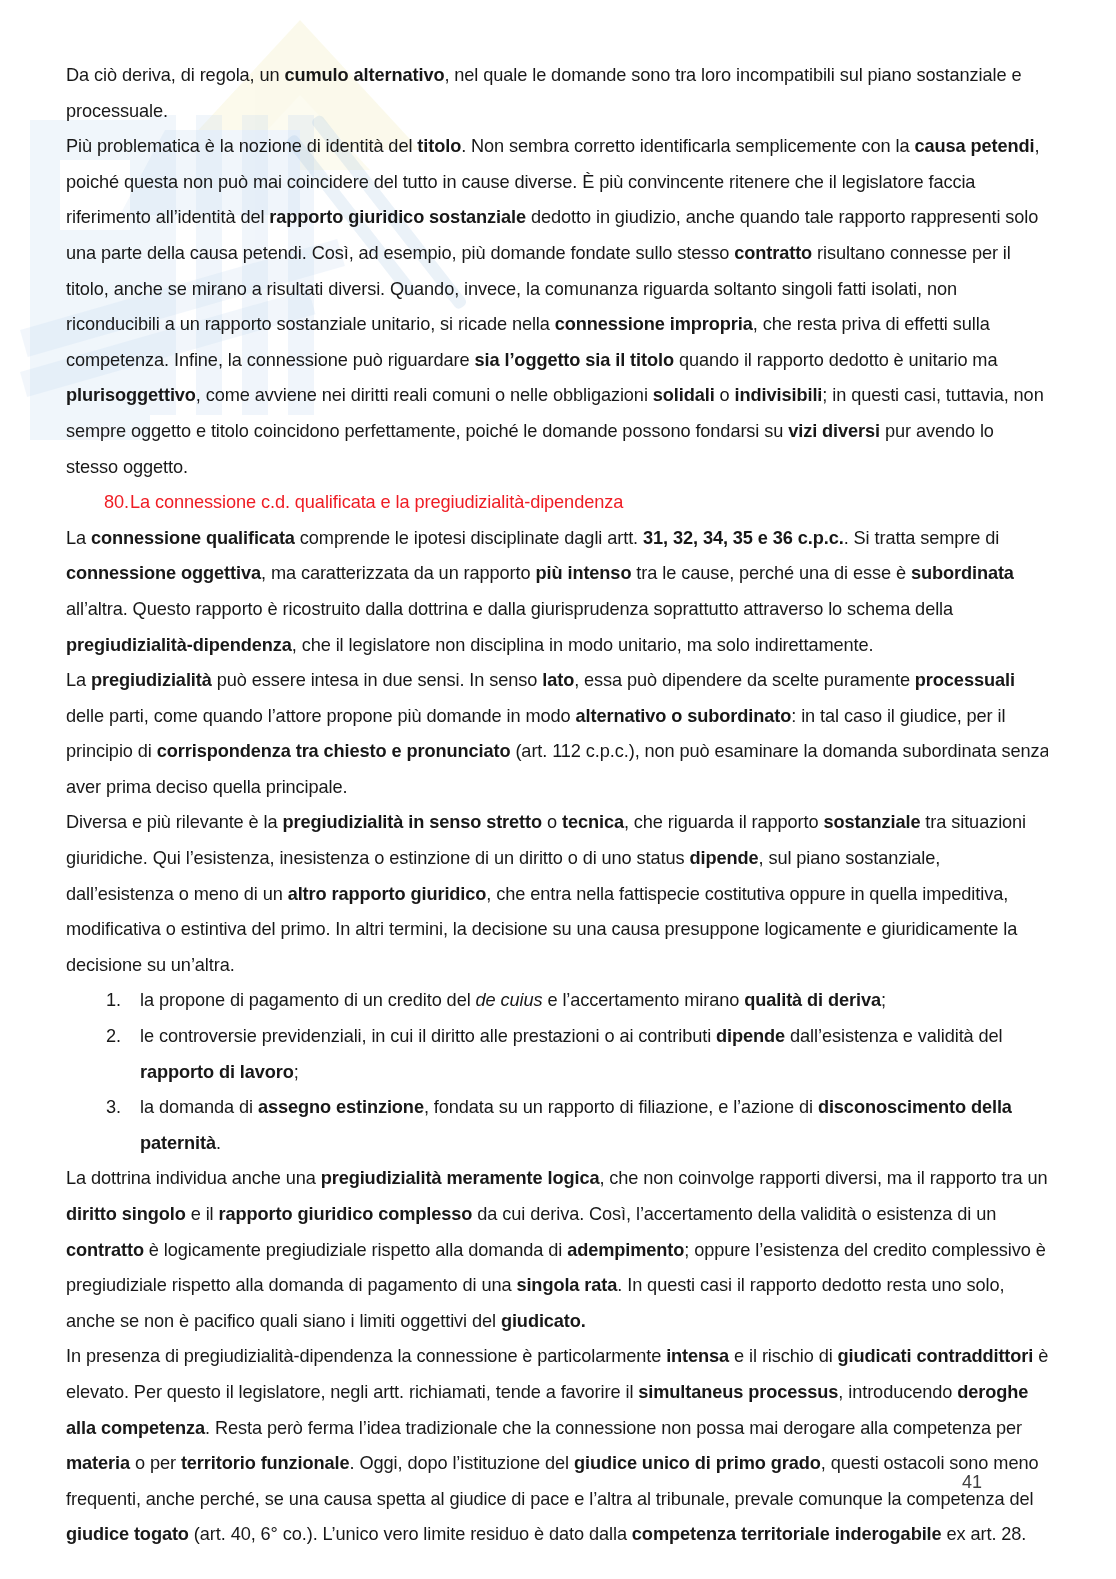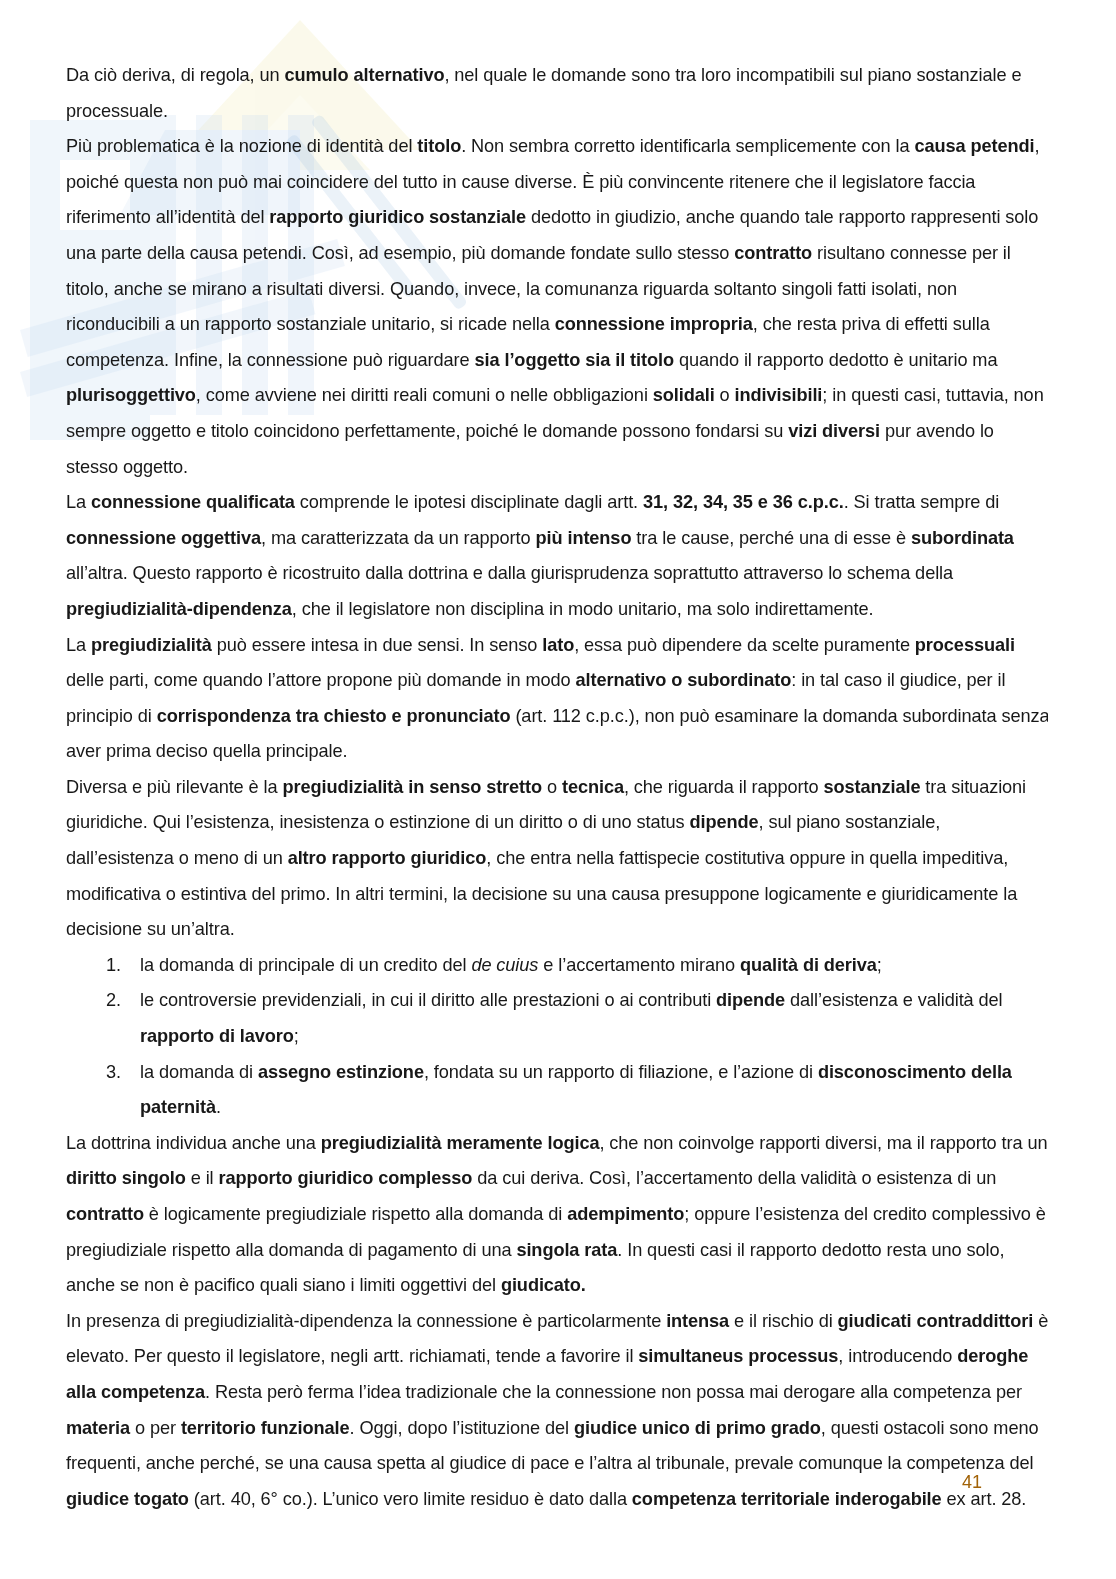--- a/index.html
+++ b/index.html
@@ -91,21 +91,21 @@
 
   b, strong { font-weight: 700; }
   i, em { }
 
   .pagenum {
     position: absolute;
     right: 66px;
     top: 1471px;
     font-size: 18px;
     line-height: 22px;
-    color: #a16207;
+    color: #404040;
     z-index: 2;
     font-family: "Liberation Sans", sans-serif;
   }
 </style>
 </head>
 <body>
 
 <div class="page">
 
   <div class="watermark">
@@ -132,25 +132,26 @@
       <g opacity="0.20" fill="#9dbfe0" transform="rotate(52 300 250)">
         <rect x="205" y="150" width="240" height="13" rx="5"></rect>
         <rect x="205" y="182" width="200" height="13" rx="5"></rect>
       </g>
     </svg>
   </div>
 
   <div class="content">
       <p class="para"><span>Da ciò deriva, di regola, un </span><span><b>cumulo alternativo</b></span><span>, nel quale le domande sono tra loro incompatibili sul piano sostanziale e processuale.</span></p>
       <p class="para"><span>Più problematica è la nozione di identità del </span><span><b>titolo</b></span><span>. Non sembra corretto identificarla semplicemente con la </span><span><b>causa petendi</b></span><span>, poiché questa non può mai coincidere del tutto in cause diverse. È più convincente ritenere che il legislatore faccia riferimento all’identità del </span><span><b>rapporto giuridico sostanziale</b></span><span> dedotto in giudizio, anche quando tale rapporto rappresenti solo una parte della causa petendi. Così, ad esempio, più domande fondate sullo stesso </span><span><b>contratto</b></span><span> risultano connesse per il titolo, anche se mirano a risultati diversi. Quando, invece, la comunanza riguarda soltanto singoli fatti isolati, non riconducibili a un rapporto sostanziale unitario, si ricade nella </span><span><b>connessione impropria</b></span><span>, che resta priva di effetti sulla competenza. Infine, la connessione può riguardare </span><span><b>sia l’oggetto sia il titolo</b></span><span> quando il rapporto dedotto è unitario ma </span><span><b>plurisoggettivo</b></span><span>, come avviene nei diritti reali comuni o nelle obbligazioni </span><span><b>solidali</b></span><span> o </span><span><b>indivisibili</b></span><span>; in questi casi, tuttavia, non sempre oggetto e titolo coincidono perfettamente, poiché le domande possono fondarsi su </span><span><b>vizi diversi</b></span><span> pur avendo lo stesso oggetto.</span></p>
+      <p class="heading-red"><span class="num">80.</span><span>La connessione c.d. qualificata e la pregiudizialità-dipendenza</span></p>
       <p class="para"><span>La </span><span><b>connessione qualificata</b></span><span> comprende le ipotesi disciplinate dagli artt. </span><span><b>31, 32, 34, 35 e 36 c.p.c.</b></span><span>. Si tratta sempre di </span><span><b>connessione oggettiva</b></span><span>, ma caratterizzata da un rapporto </span><span><b>più intenso</b></span><span> tra le cause, perché una di esse è </span><span><b>subordinata</b></span><span> all’altra. Questo rapporto è ricostruito dalla dottrina e dalla giurisprudenza soprattutto attraverso lo schema della </span><span><b>pregiudizialità-dipendenza</b></span><span>, che il legislatore non disciplina in modo unitario, ma solo indirettamente.</span></p>
       <p class="para"><span>La </span><span><b>pregiudizialità</b></span><span> può essere intesa in due sensi. In senso </span><span><b>lato</b></span><span>, essa può dipendere da scelte puramente </span><span><b>processuali</b></span><span> delle parti, come quando l’attore propone più domande in modo </span><span><b>alternativo o subordinato</b></span><span>: in tal caso il giudice, per il principio di </span><span><b>corrispondenza tra chiesto e pronunciato</b></span><span> (art. 112 c.p.c.), non può esaminare la domanda subordinata senza aver prima deciso quella principale.</span></p>
       <p class="para"><span>Diversa e più rilevante è la </span><span><b>pregiudizialità in senso stretto</b></span><span> o </span><span><b>tecnica</b></span><span>, che riguarda il rapporto </span><span><b>sostanziale</b></span><span> tra situazioni giuridiche. Qui l’esistenza, inesistenza o estinzione di un diritto o di uno status </span><span><b>dipende</b></span><span>, sul piano sostanziale, dall’esistenza o meno di un </span><span><b>altro rapporto giuridico</b></span><span>, che entra nella fattispecie costitutiva oppure in quella impeditiva, modificativa o estintiva del primo. In altri termini, la decisione su una causa presuppone logicamente e giuridicamente la decisione su un’altra.</span></p>
       <ol class="numlist">
-        <li><span class="marker">1.</span><span>la domanda di principale di un credito del </span><span><i>de cuius</i></span><span> e l’accertamento mirano </span><span><b>qualità di deriva</b></span><span>;</span></li>
+        <li><span class="marker">1.</span><span>la propone di pagamento di un credito del </span><span><i>de cuius</i></span><span> e l’accertamento mirano </span><span><b>qualità di deriva</b></span><span>;</span></li>
         <li><span class="marker">2.</span><span>le controversie previdenziali, in cui il diritto alle prestazioni o ai contributi </span><span><b>dipende</b></span><span> dall’esistenza e validità del </span><span><b>rapporto di lavoro</b></span><span>;</span></li>
         <li><span class="marker">3.</span><span>la domanda di </span><span><b>assegno estinzione</b></span><span>, fondata su un rapporto di filiazione, e l’azione di </span><span><b>disconoscimento della paternità</b></span><span>.</span></li>
       </ol>
       <p class="para"><span>La dottrina individua anche una </span><span><b>pregiudizialità meramente logica</b></span><span>, che non coinvolge rapporti diversi, ma il rapporto tra un </span><span><b>diritto singolo</b></span><span> e il </span><span><b>rapporto giuridico complesso</b></span><span> da cui deriva. Così, l’accertamento della validità o esistenza di un </span><span><b>contratto</b></span><span> è logicamente pregiudiziale rispetto alla domanda di </span><span><b>adempimento</b></span><span>; oppure l’esistenza del credito complessivo è pregiudiziale rispetto alla domanda di pagamento di una </span><span><b>singola rata</b></span><span>. In questi casi il rapporto dedotto resta uno solo, anche se non è pacifico quali siano i limiti oggettivi del </span><span><b>giudicato.</b></span></p>
       <p class="para"><span>In presenza di pregiudizialità-dipendenza la connessione è particolarmente </span><span><b>intensa</b></span><span> e il rischio di </span><span><b>giudicati contraddittori</b></span><span> è elevato. Per questo il legislatore, negli artt. richiamati, tende a favorire il </span><span><b>simultaneus processus</b></span><span>, introducendo </span><span><b>deroghe alla competenza</b></span><span>. Resta però ferma l’idea tradizionale che la connessione non possa mai derogare alla competenza per </span><span><b>materia</b></span><span> o per </span><span><b>territorio funzionale</b></span><span>. Oggi, dopo l’istituzione del </span><span><b>giudice unico di primo grado</b></span><span>, questi ostacoli sono meno frequenti, anche perché, se una causa spetta al giudice di pace e l’altra al tribunale, prevale comunque la competenza del </span><span><b>giudice togato</b></span><span> (art. 40, 6° co.). L’unico vero limite residuo è dato dalla </span><span><b>competenza territoriale inderogabile</b></span><span> ex art. 28.</span></p>
     </div>
 
   <div class="pagenum">41</div>
 
 </div>

